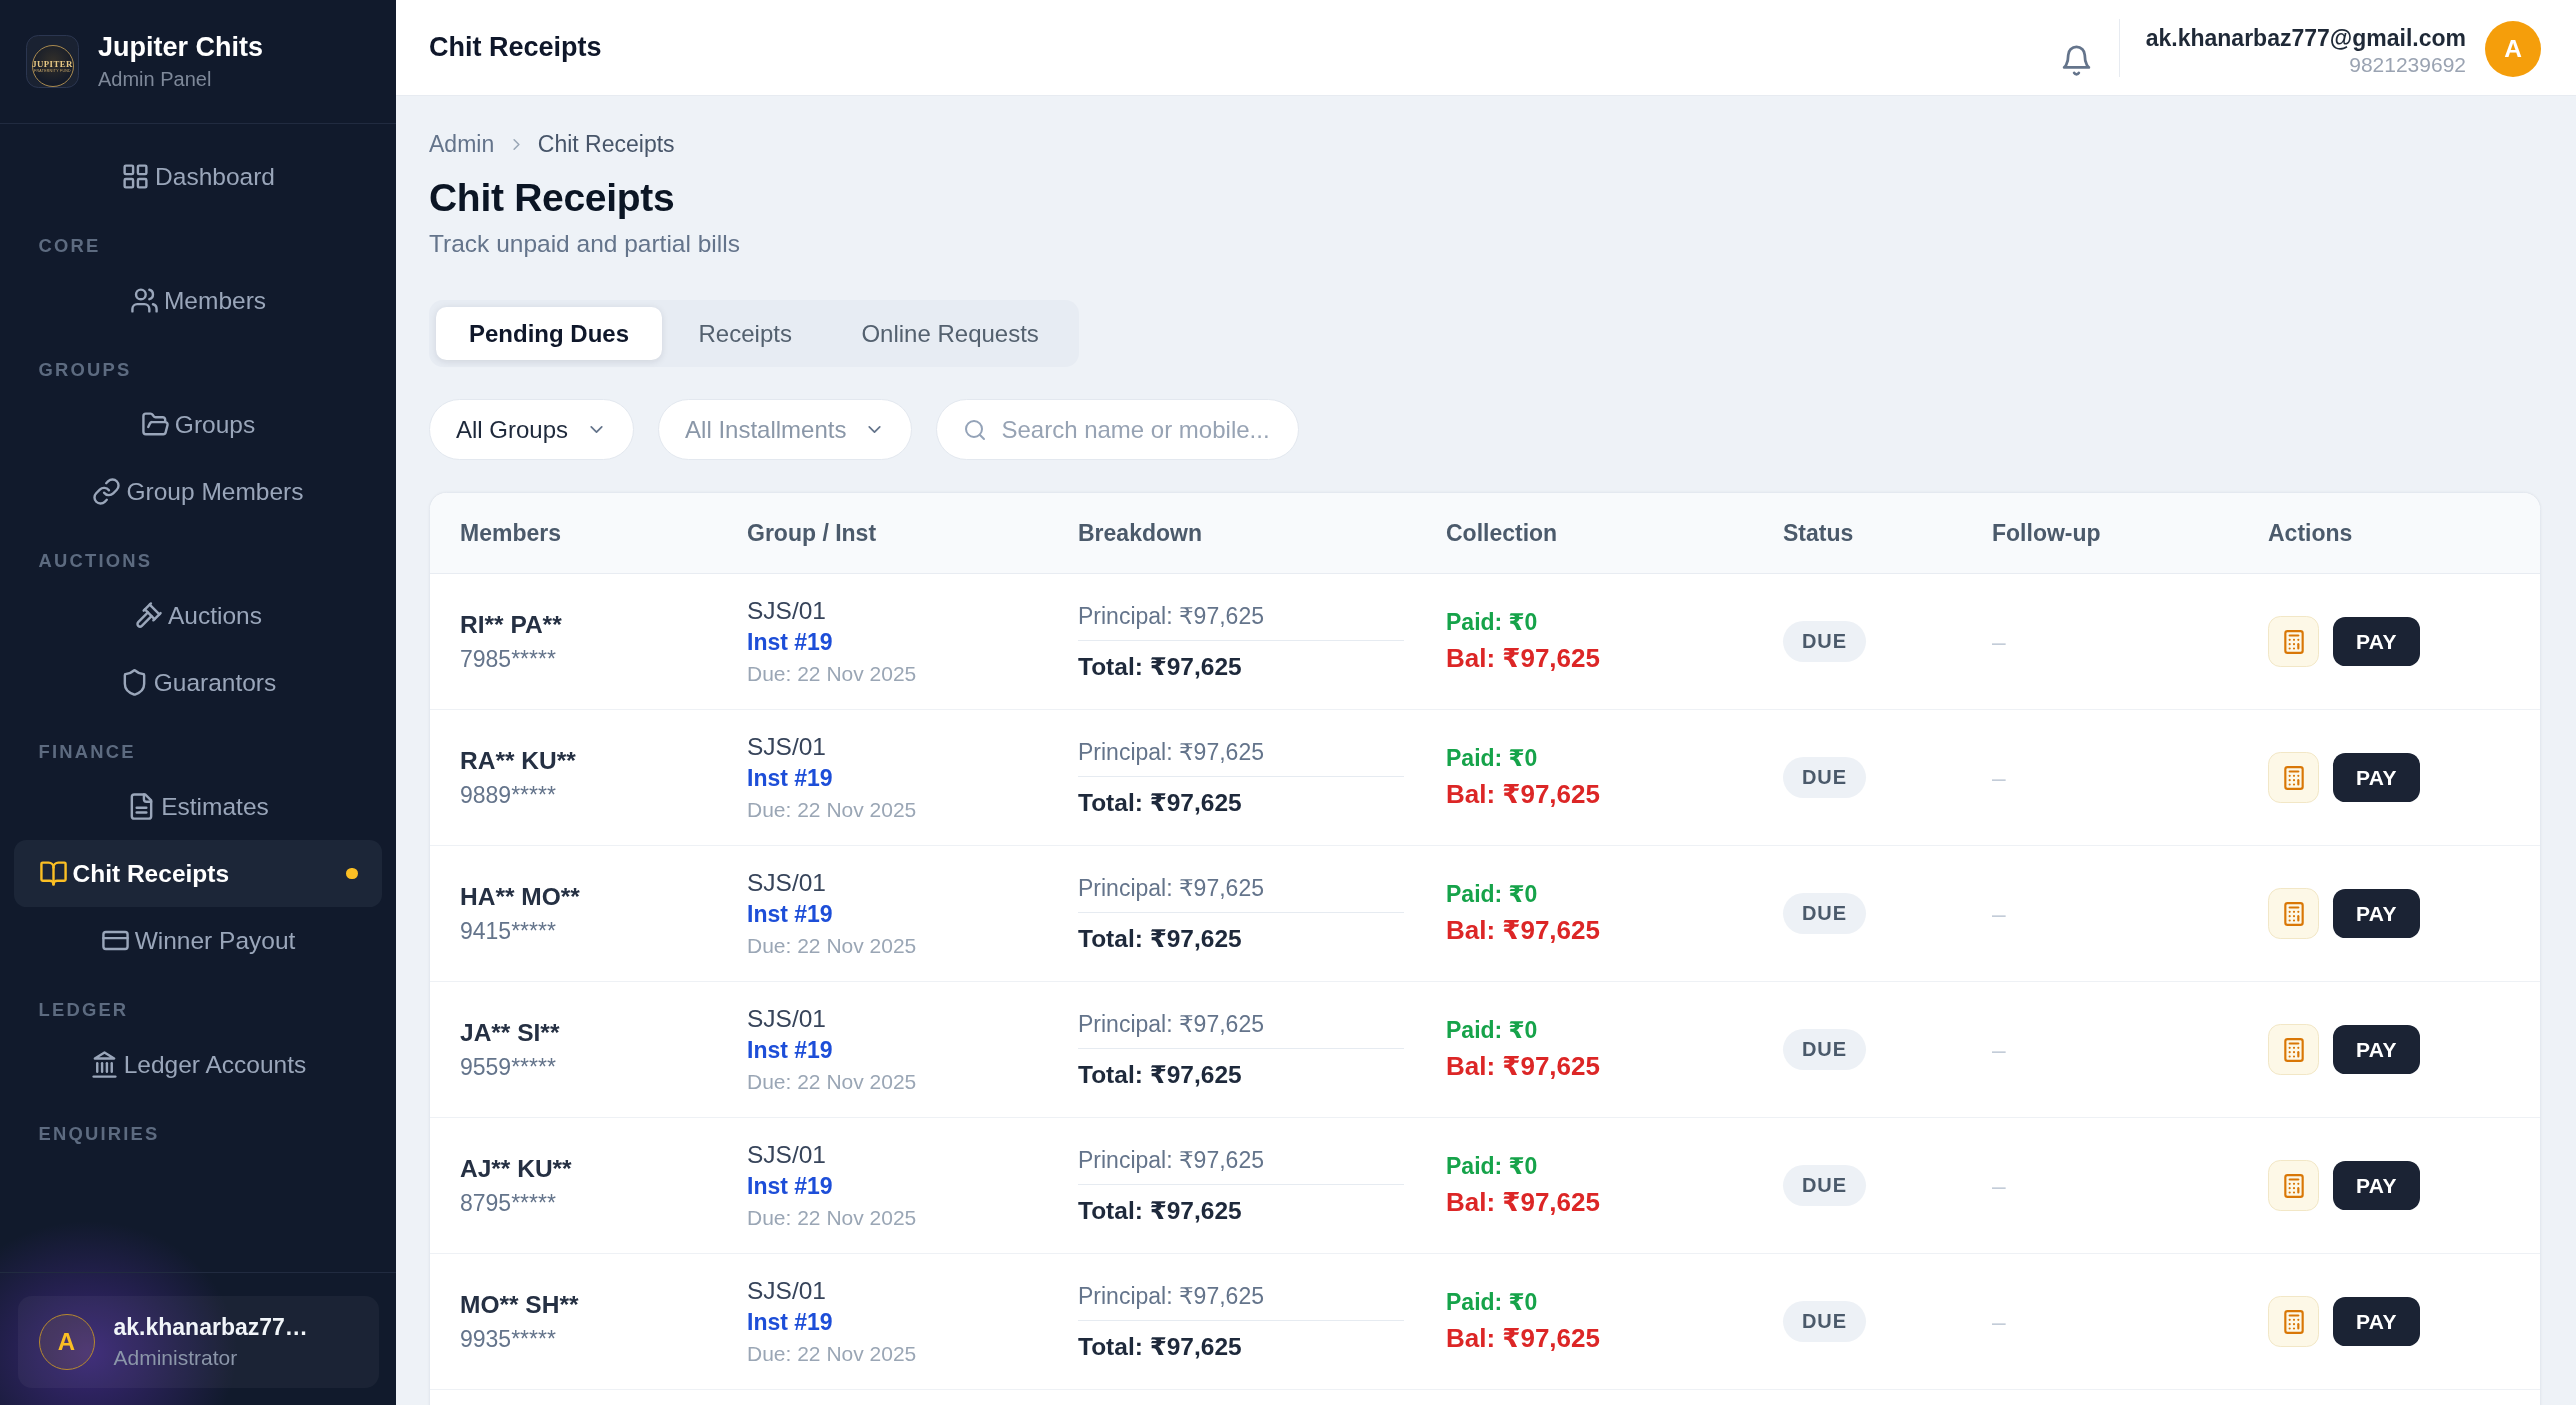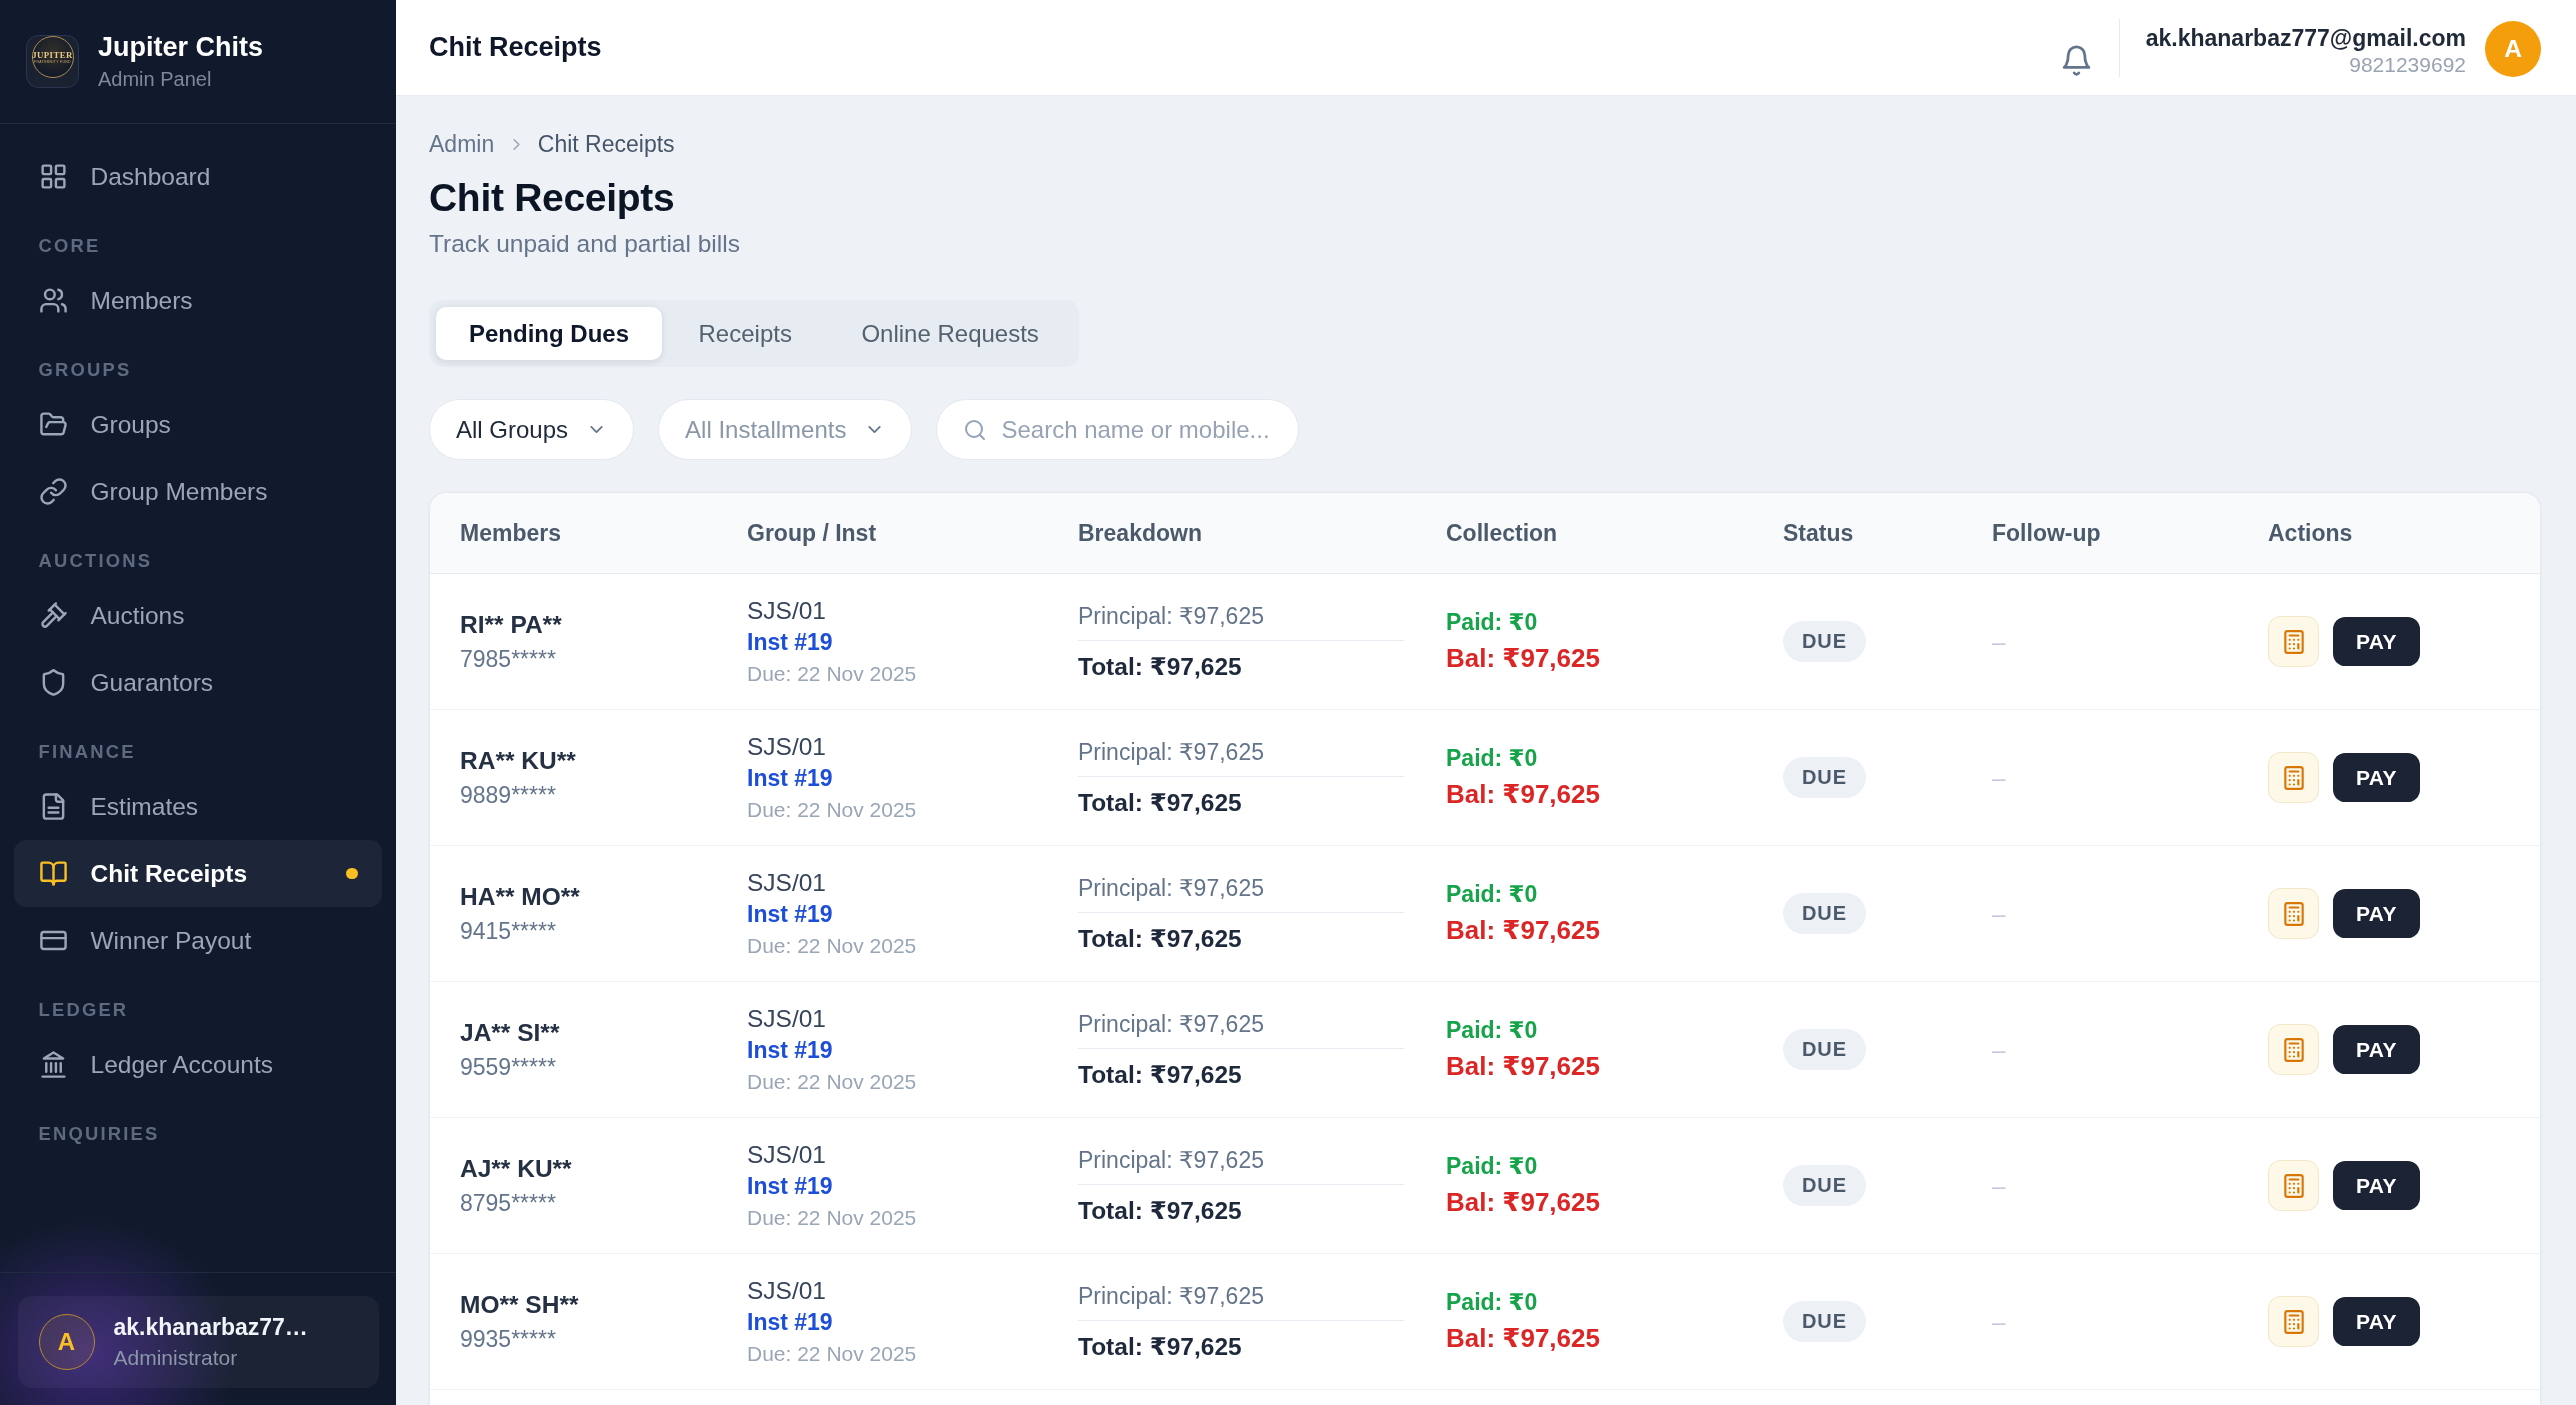--- a/index.html
+++ b/index.html
@@ -5,30 +5,30 @@
   * { margin:0; padding:0; box-sizing:border-box; }
   html,body { width:2576px; height:1405px; overflow:hidden; }
   body { font-family:"Liberation Sans","DejaVu Sans",sans-serif; background:#eef2f7; color:#1e293b; }
   .app { width:2576px; height:1405px; display:flex; }
 
   
   .sidebar { width:396px; height:100%; background:#111a2c; display:flex; flex-direction:column; position:relative; overflow:hidden; flex:none; }
   .sidebar::after { content:''; position:absolute; left:-61px; bottom:-79px; width:298px; height:263px;
     background:radial-gradient(closest-side, rgba(124,58,237,.38), rgba(124,58,237,0)); pointer-events:none; }
   .brand { display:flex; align-items:center; gap:19px; padding:32px 26px; border-bottom:0.9px solid #212b40; }
-  .logo { width:53px; height:53px; border-radius:12.3px; background:#1a2232; border:0.9px solid #2b3650; display:flex; align-items:flex-start; justify-content:center; flex:none; }
+  .logo { width:53px; height:53px; border-radius:12.3px; background:#1a2232; border:0.9px solid #2b3650; display:flex; align-items:flex-end; justify-content:center; flex:none; }
   .logo-circle { width:42px; height:42px; border-radius:50%; background:radial-gradient(circle at 50% 38%, #33302a, #131a29 72%); border:1.8px solid #a98a4f; display:flex; flex-direction:column; align-items:center; justify-content:center; }
   .logo-word { font-size:8.8px; font-weight:700; color:#e8c985; letter-spacing:0.4px; font-family:"Liberation Serif",serif; }
   .logo-sub { font-size:3.5px; color:#c9a86a; letter-spacing:0.3px; white-space:nowrap; }
   .brand-title { font-size:27px; font-weight:700; color:#ffffff; }
   .brand-sub { font-size:20px; color:#7e8899; margin-top:5.3px; }
   .nav { flex:1; padding:19px 14px 0; overflow:hidden; }
   .nav-label { margin:24.5px 24.5px 10.5px; font-size:18.4px; font-weight:700; letter-spacing:2.2px; color:#5d6b80; }
   .nav:first-child, .nav .nav-item:first-child { margin-top:0; }
-  .nav-item { height:67px; border-radius:12.3px; padding:0 24.5px; display:flex; align-items:center; gap:23px; font-size:24.5px; color:#9aa6ba; cursor:pointer; }
+  .nav-item { height:67px; border-radius:12.3px; padding:0 24.5px; display:flex; align-items:center; gap:5px; font-size:24.5px; color:#9aa6ba; cursor:pointer;justify-content:center; }
   .nav-item .icon { width:29px; height:29px; flex:none; }
   .nav-item.active { background:#1c2638; color:#ffffff; font-weight:600; }
   .nav-item.active .icon { color:#fbbf24; }
   .nav-dot { width:11.4px; height:11.4px; border-radius:50%; background:#fbbf24; margin-left:auto; }
   .side-bottom { border-top:0.9px solid #212b40; padding:23px 17.5px 17.5px; position:relative; z-index:1; }
   .user-card { display:flex; align-items:center; gap:19px; background:rgba(255,255,255,.045); border-radius:14px; padding:17.5px 21px; cursor:pointer; }
   .user-avatar { width:56px; height:56px; border-radius:50%; border:1.8px solid #b88a2e; background:rgba(251,191,36,.08); color:#fbbf24; font-weight:700; font-size:24px; display:flex; align-items:center; justify-content:center; flex:none; }
   .user-meta { min-width:0; }
   .user-email { font-size:23px; font-weight:700; color:#f1f5f9; white-space:nowrap; overflow:hidden; text-overflow:ellipsis; max-width:206px; }
   .user-role { font-size:21px; color:#8b96a9; margin-top:5.3px; }

